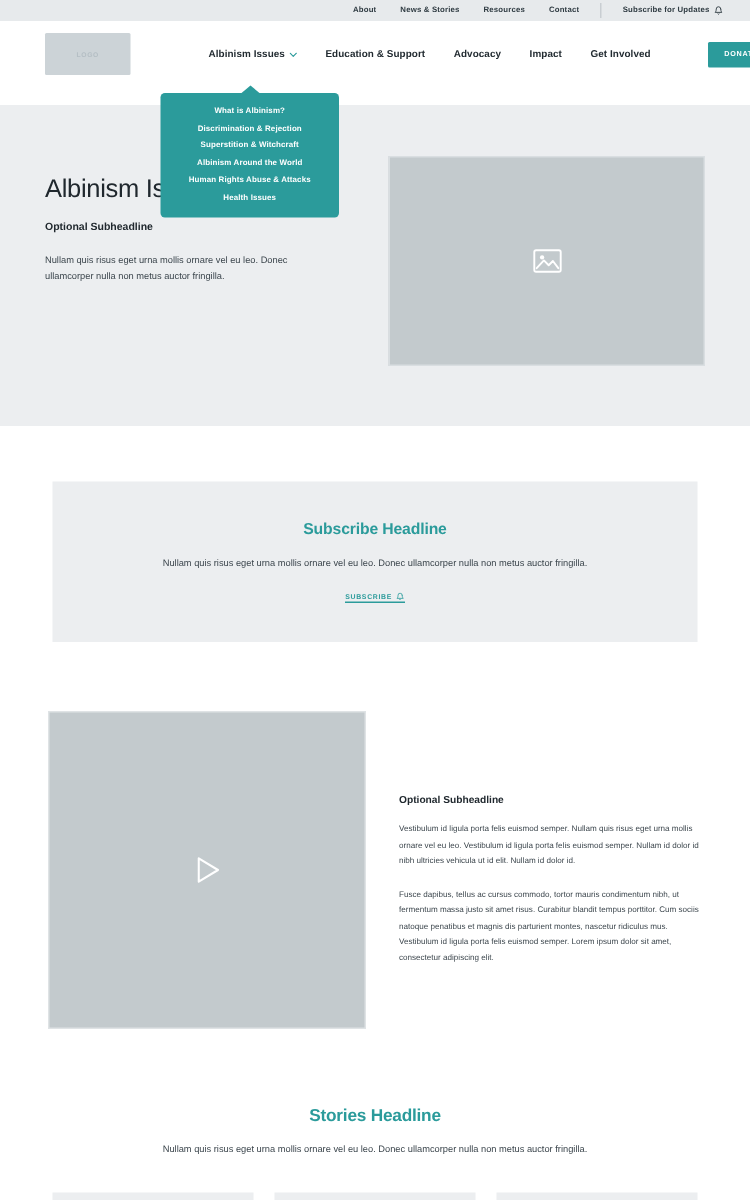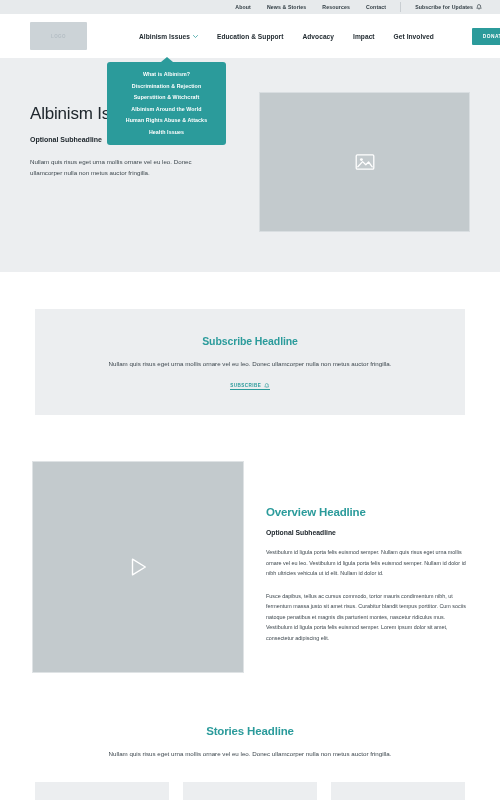--- a/index.html
+++ b/index.html
@@ -151,20 +151,21 @@
 
   
   .hero {
     background: #eceef0;
     padding: 34px 30px 40px;
     display: flex;
     gap: 20px;
     align-items: flex-start;
     min-height: 202px;
     position: relative;
+    margin-top: 12px;
   }
   .hero-left { flex: 1; padding-top: 13px; }
   .hero-title {
     font-size: 17px;
     font-weight: normal;
     color: #20282e;
     letter-spacing: -0.2px;
     line-height: 1.1;
   }
   .hero-sub {
@@ -385,21 +386,20 @@
 
 <section class="overview">
   <div class="video-box">
     <span>
       <svg class="play-ico" viewBox="0 0 24 24" fill="none" stroke="#ffffff" stroke-width="1.5" stroke-linecap="round" stroke-linejoin="round">
         <polygon points="6,3.5 20,12 6,20.5"></polygon>
       </svg>
     </span>
   </div>
   <div class="overview-text">
-    <h2 class="ov-head">Overview Headline</h2>
     <div class="ov-sub">Optional Subheadline</div>
     <p class="ov-p">Vestibulum id ligula porta felis euismod semper. Nullam quis risus eget urna mollis ornare vel eu leo. Vestibulum id ligula porta felis euismod semper. Nullam id dolor id nibh ultricies vehicula ut id elit. Nullam id dolor id.</p>
     <p class="ov-p">Fusce dapibus, tellus ac cursus commodo, tortor mauris condimentum nibh, ut fermentum massa justo sit amet risus. Curabitur blandit tempus porttitor. Cum sociis natoque penatibus et magnis dis parturient montes, nascetur ridiculus mus. Vestibulum id ligula porta felis euismod semper. Lorem ipsum dolor sit amet, consectetur adipiscing elit.</p>
   </div>
 </section>
 
 <section class="issues">
   <h2 class="iss-head">Stories Headline</h2>
   <p class="iss-body">Nullam quis risus eget urna mollis ornare vel eu leo. Donec ullamcorper nulla non metus auctor fringilla.</p>
   <div class="cards">

